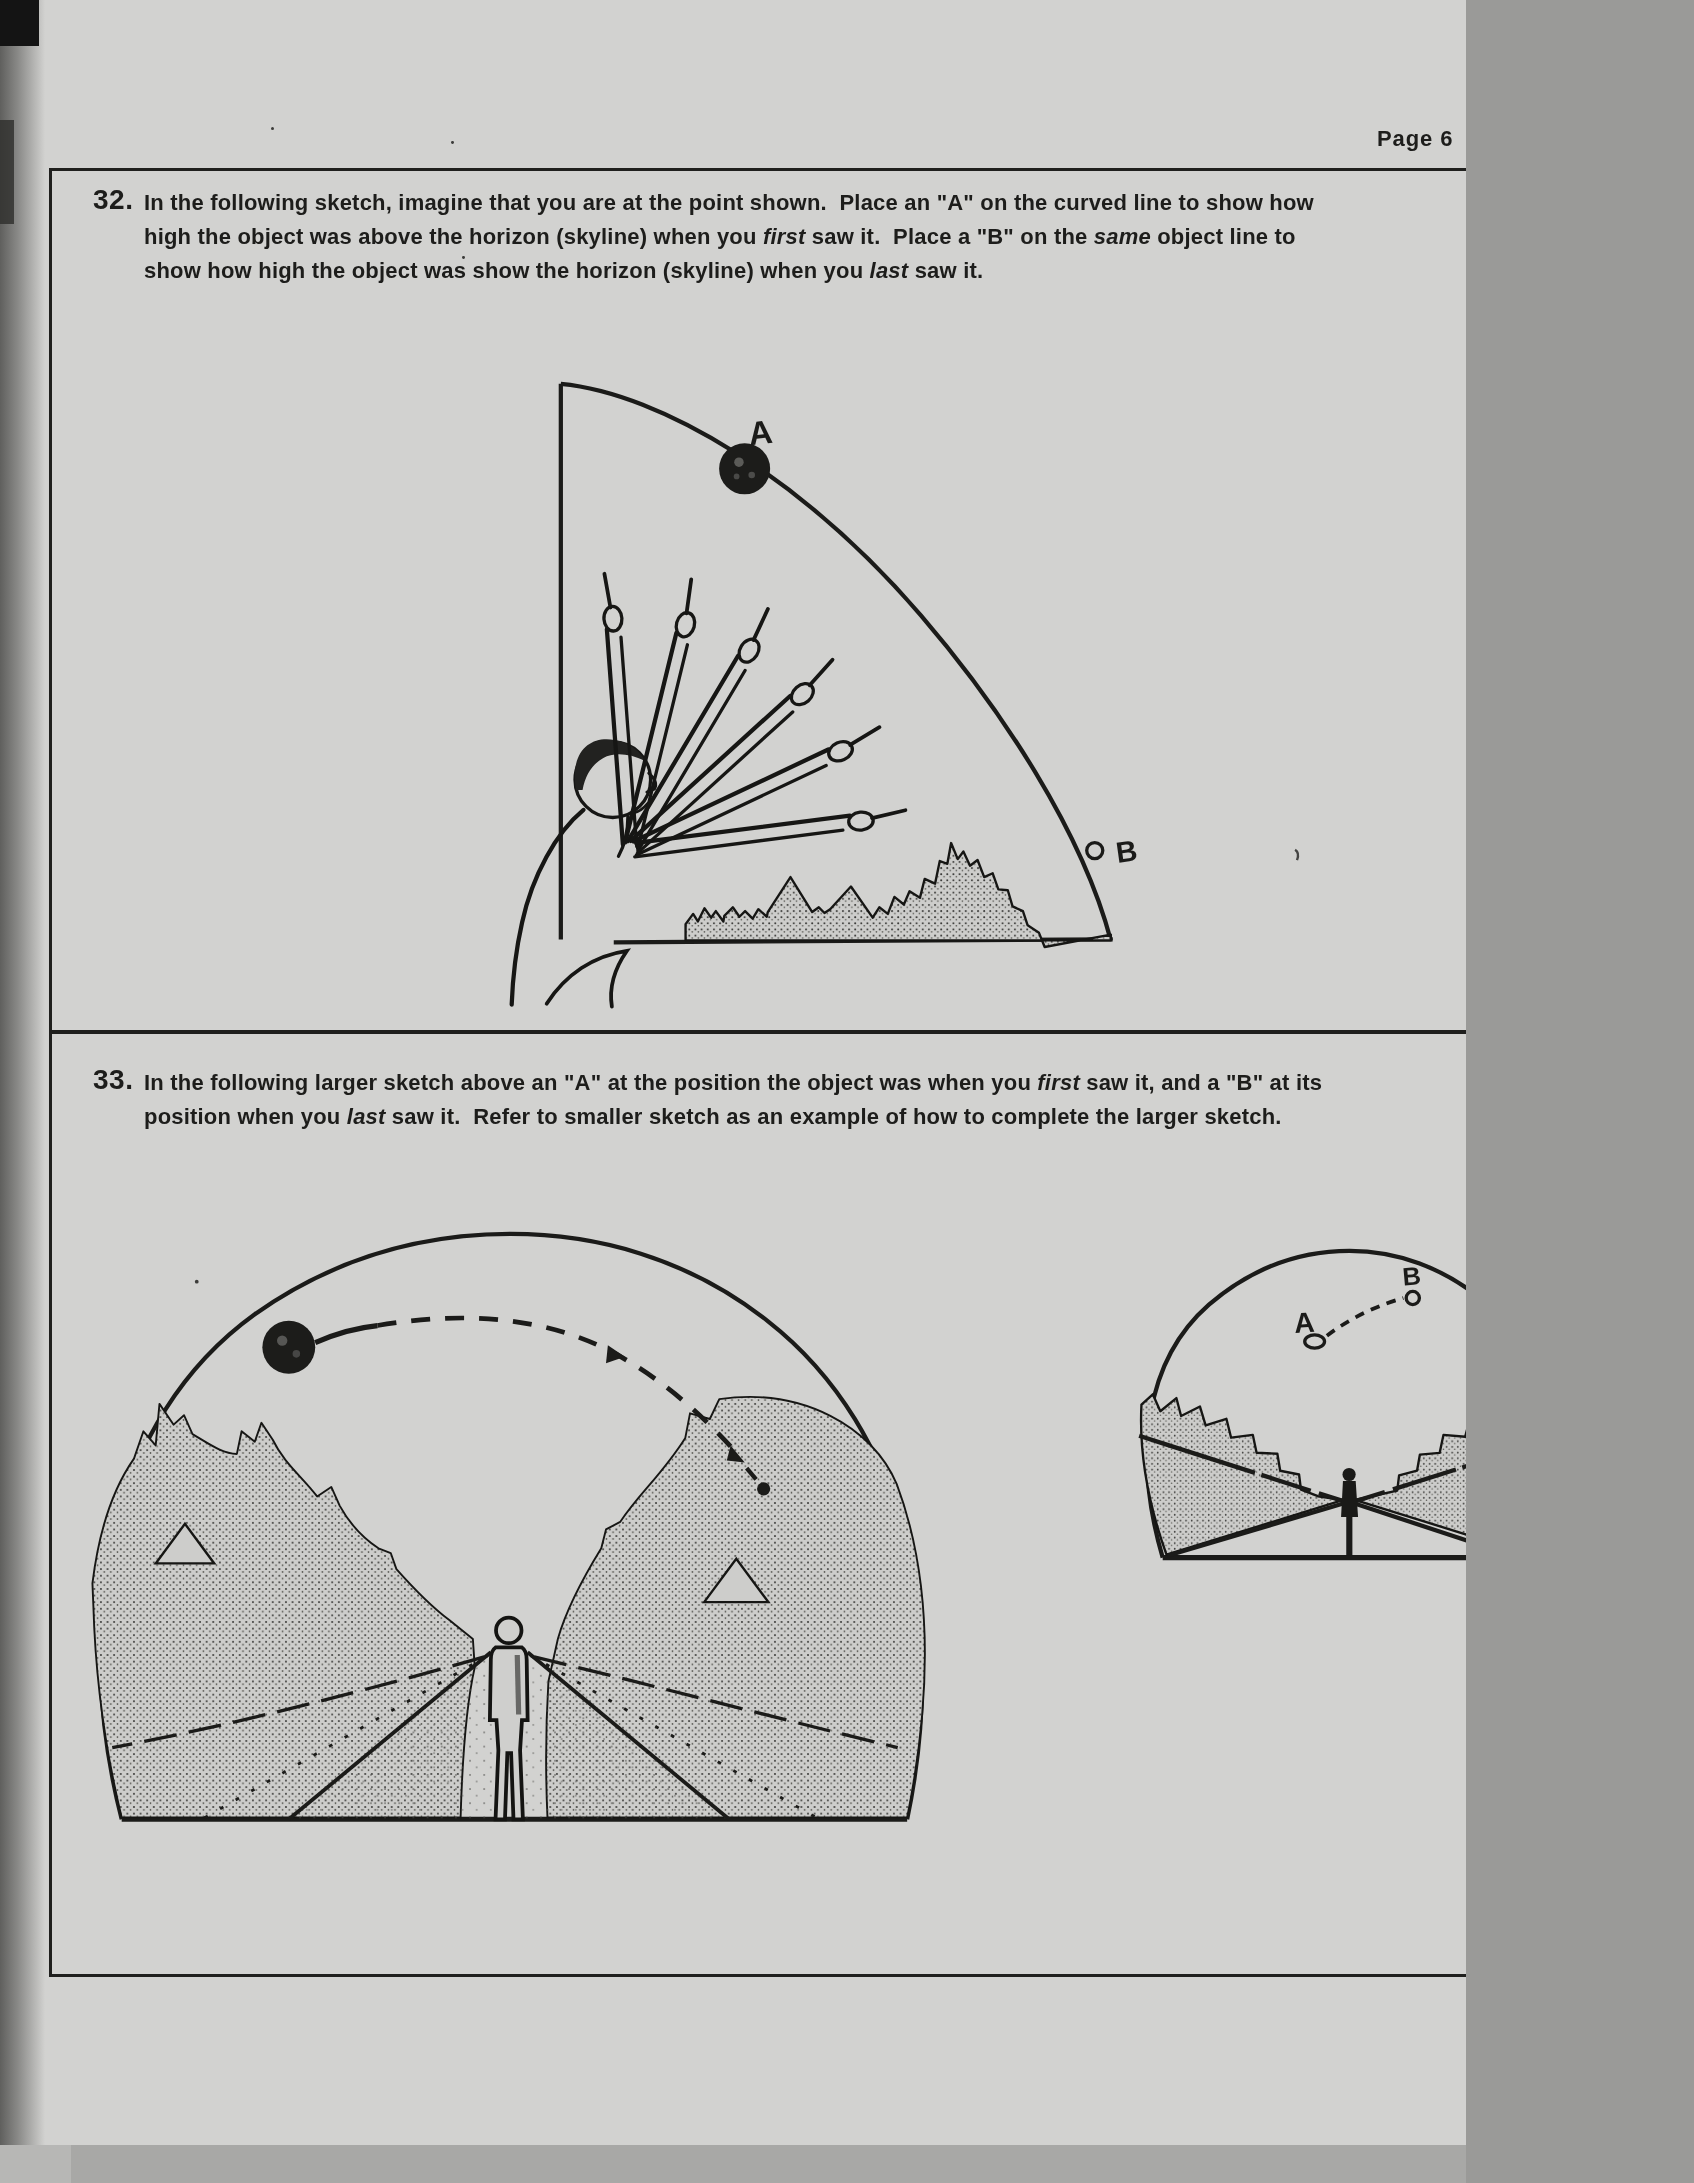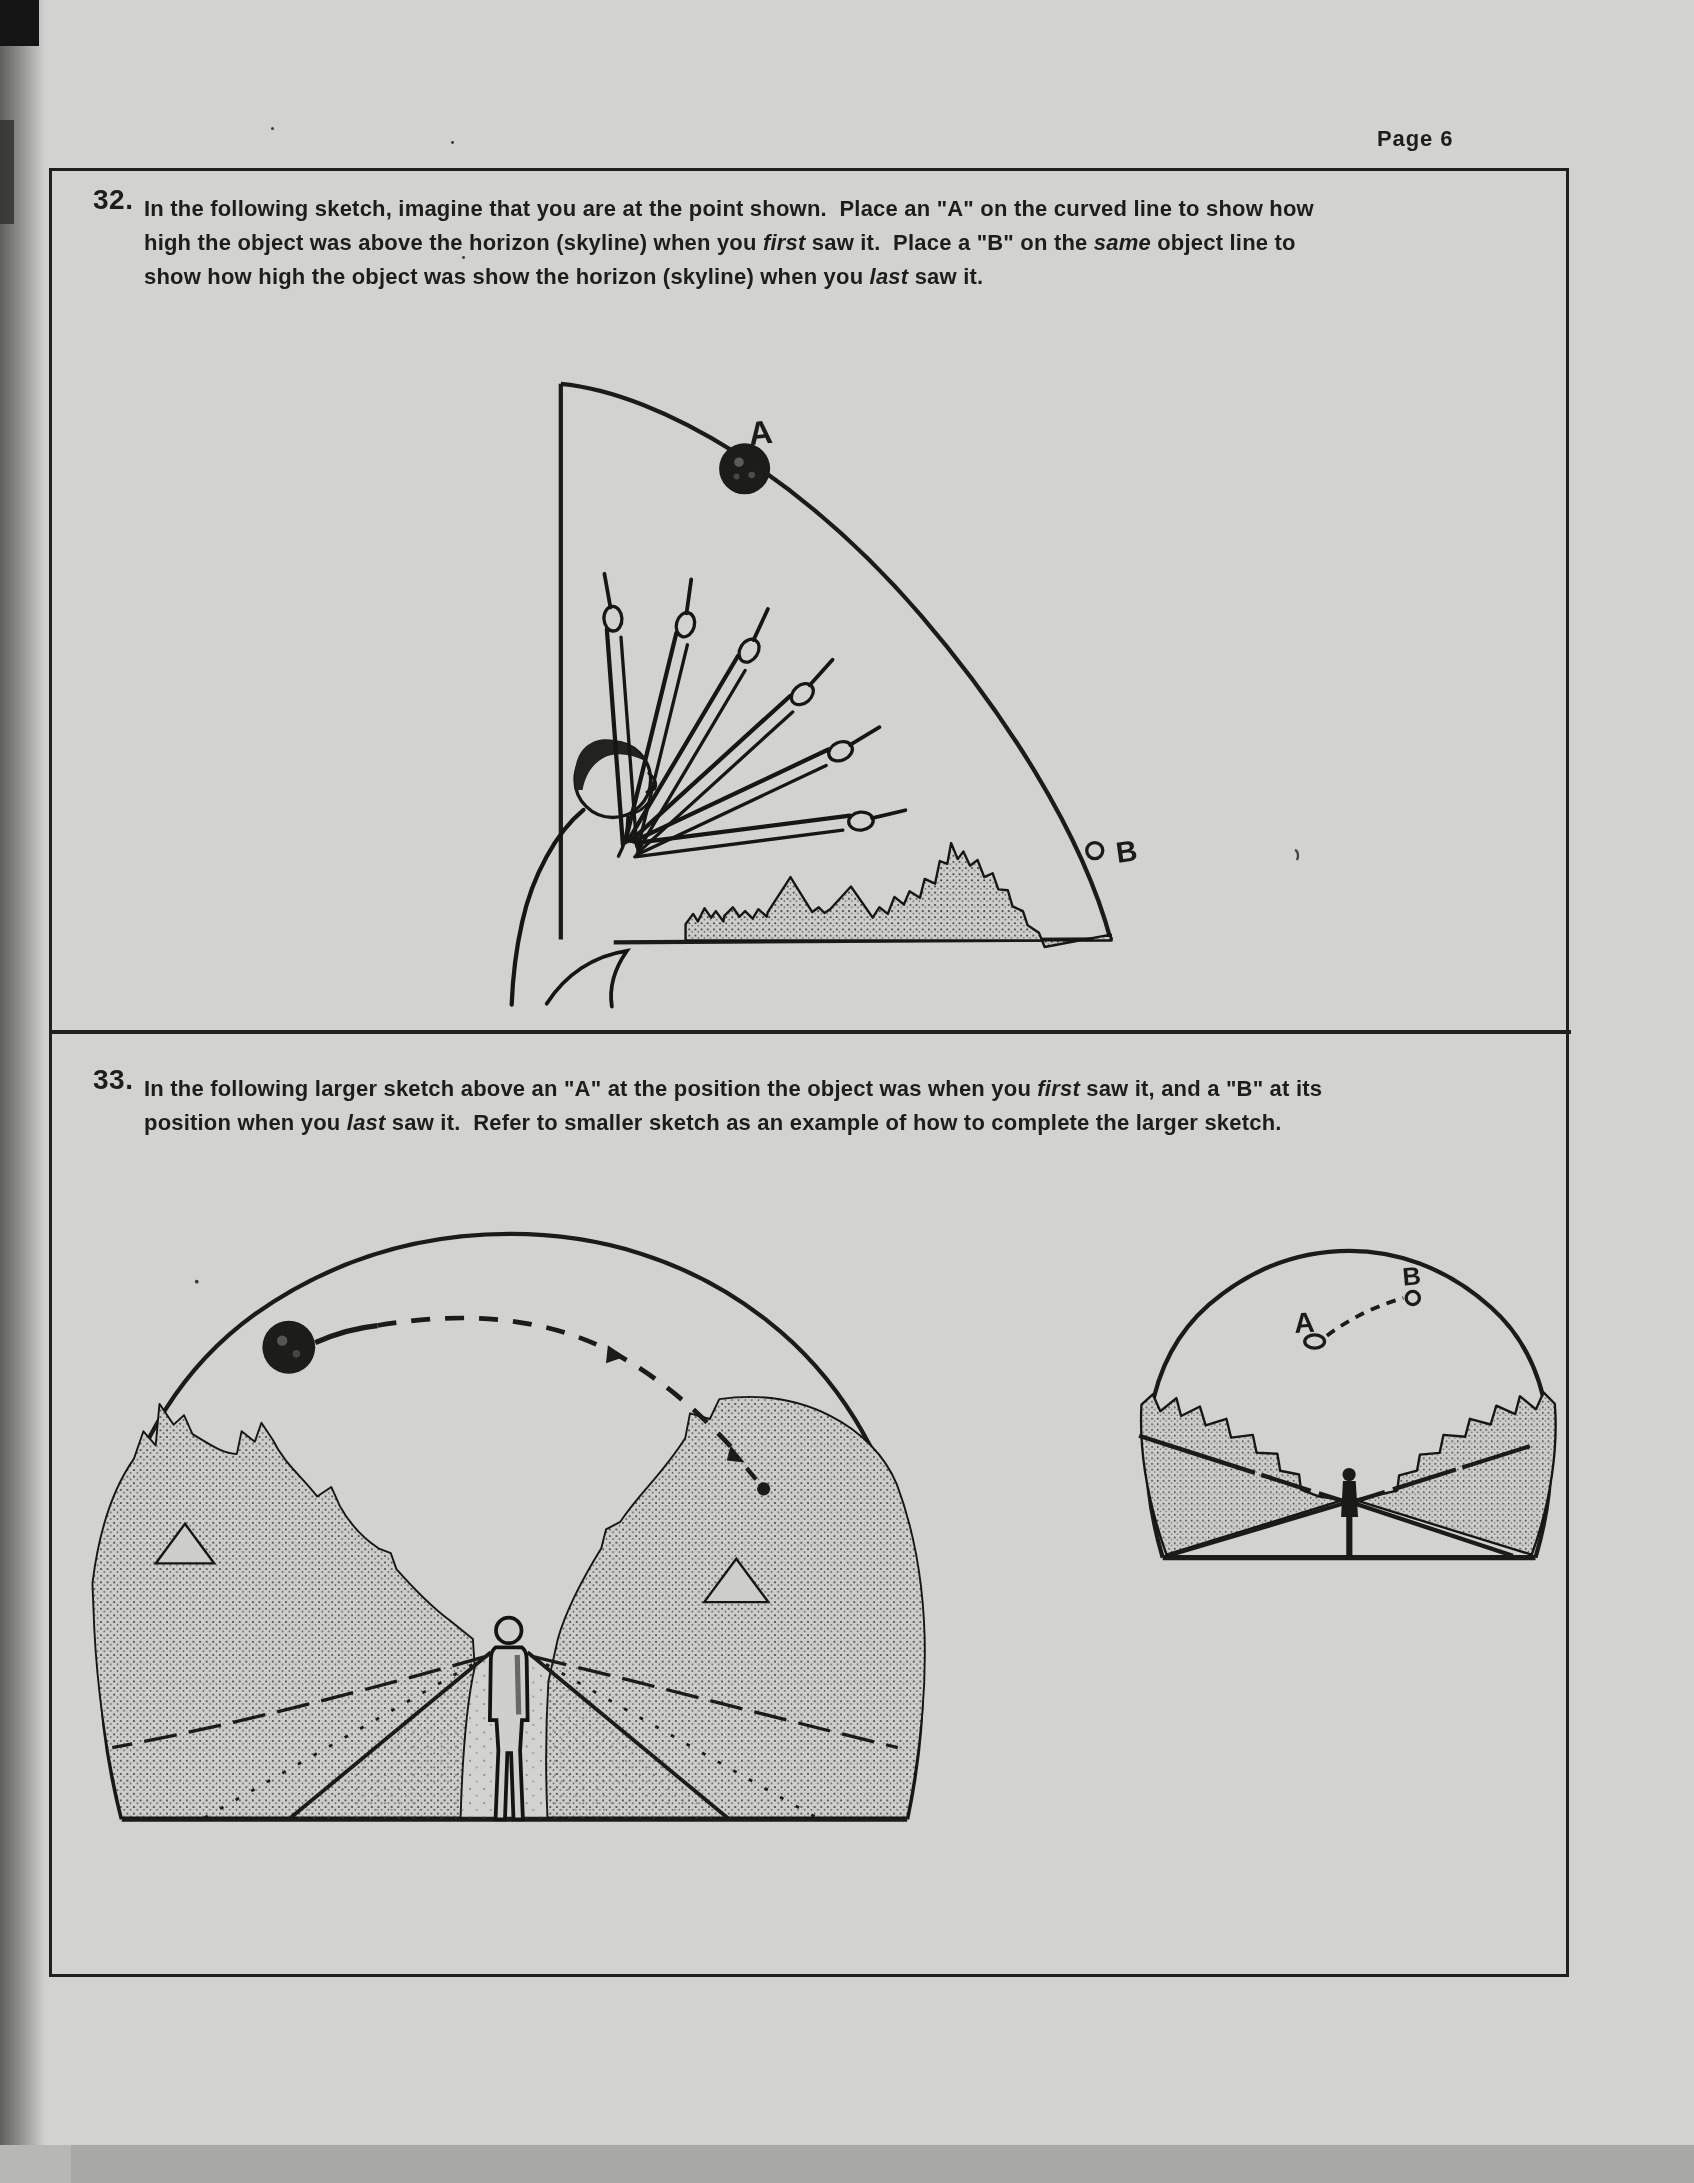--- a/index.html
+++ b/index.html
@@ -1,18 +1,18 @@
 <!DOCTYPE html>
 <html style="font-size:7.6px"><head>
 <meta charset="utf-8">
 <style>
   html,body{margin:0;padding:0;background:#9a9a98;}
   .page{
     position:relative;
-    width:1694px;height:2183px;
+    width:1466px;height:2183px;
     background:#d2d2d0;
     overflow:hidden;
     font-family:"Liberation Sans", sans-serif;
     color:#1d1d1b;
   }
   
   .edge-strip{
     position:absolute;left:0;top:0;width:45px;height:2183px;
     background:linear-gradient(90deg,#4b4b49 0px,#7d7d7b 18px,rgba(150,150,148,0) 45px);
     opacity:.85;
@@ -33,21 +33,21 @@
   }
   .divider{
     position:absolute;left:49px;top:1030px;width:1522px;height:3.8px;background:#1f1f1d;
   }
   .question{position:absolute;}
   .qnum{
     position:absolute;left:0;top:0;
     font-size:28px;font-weight:700;letter-spacing:0.5px;
   }
   .qtext{
-    position:absolute;left:51px;top:8px;
+    position:absolute;left:51px;top:2px;
     font-size:22px;font-weight:700;letter-spacing:0.2px;
     line-height:34px;
   }
   .qtext .ln{white-space:pre;display:block;}
   .qtext i{}
   .q32{left:93px;top:184px;}
   .q33{left:93px;top:1064px;}
   svg{position:absolute;overflow:visible;}
   .fig32{left:472px;top:345px;}
   .fig33L{left:66px;top:1214px;}

